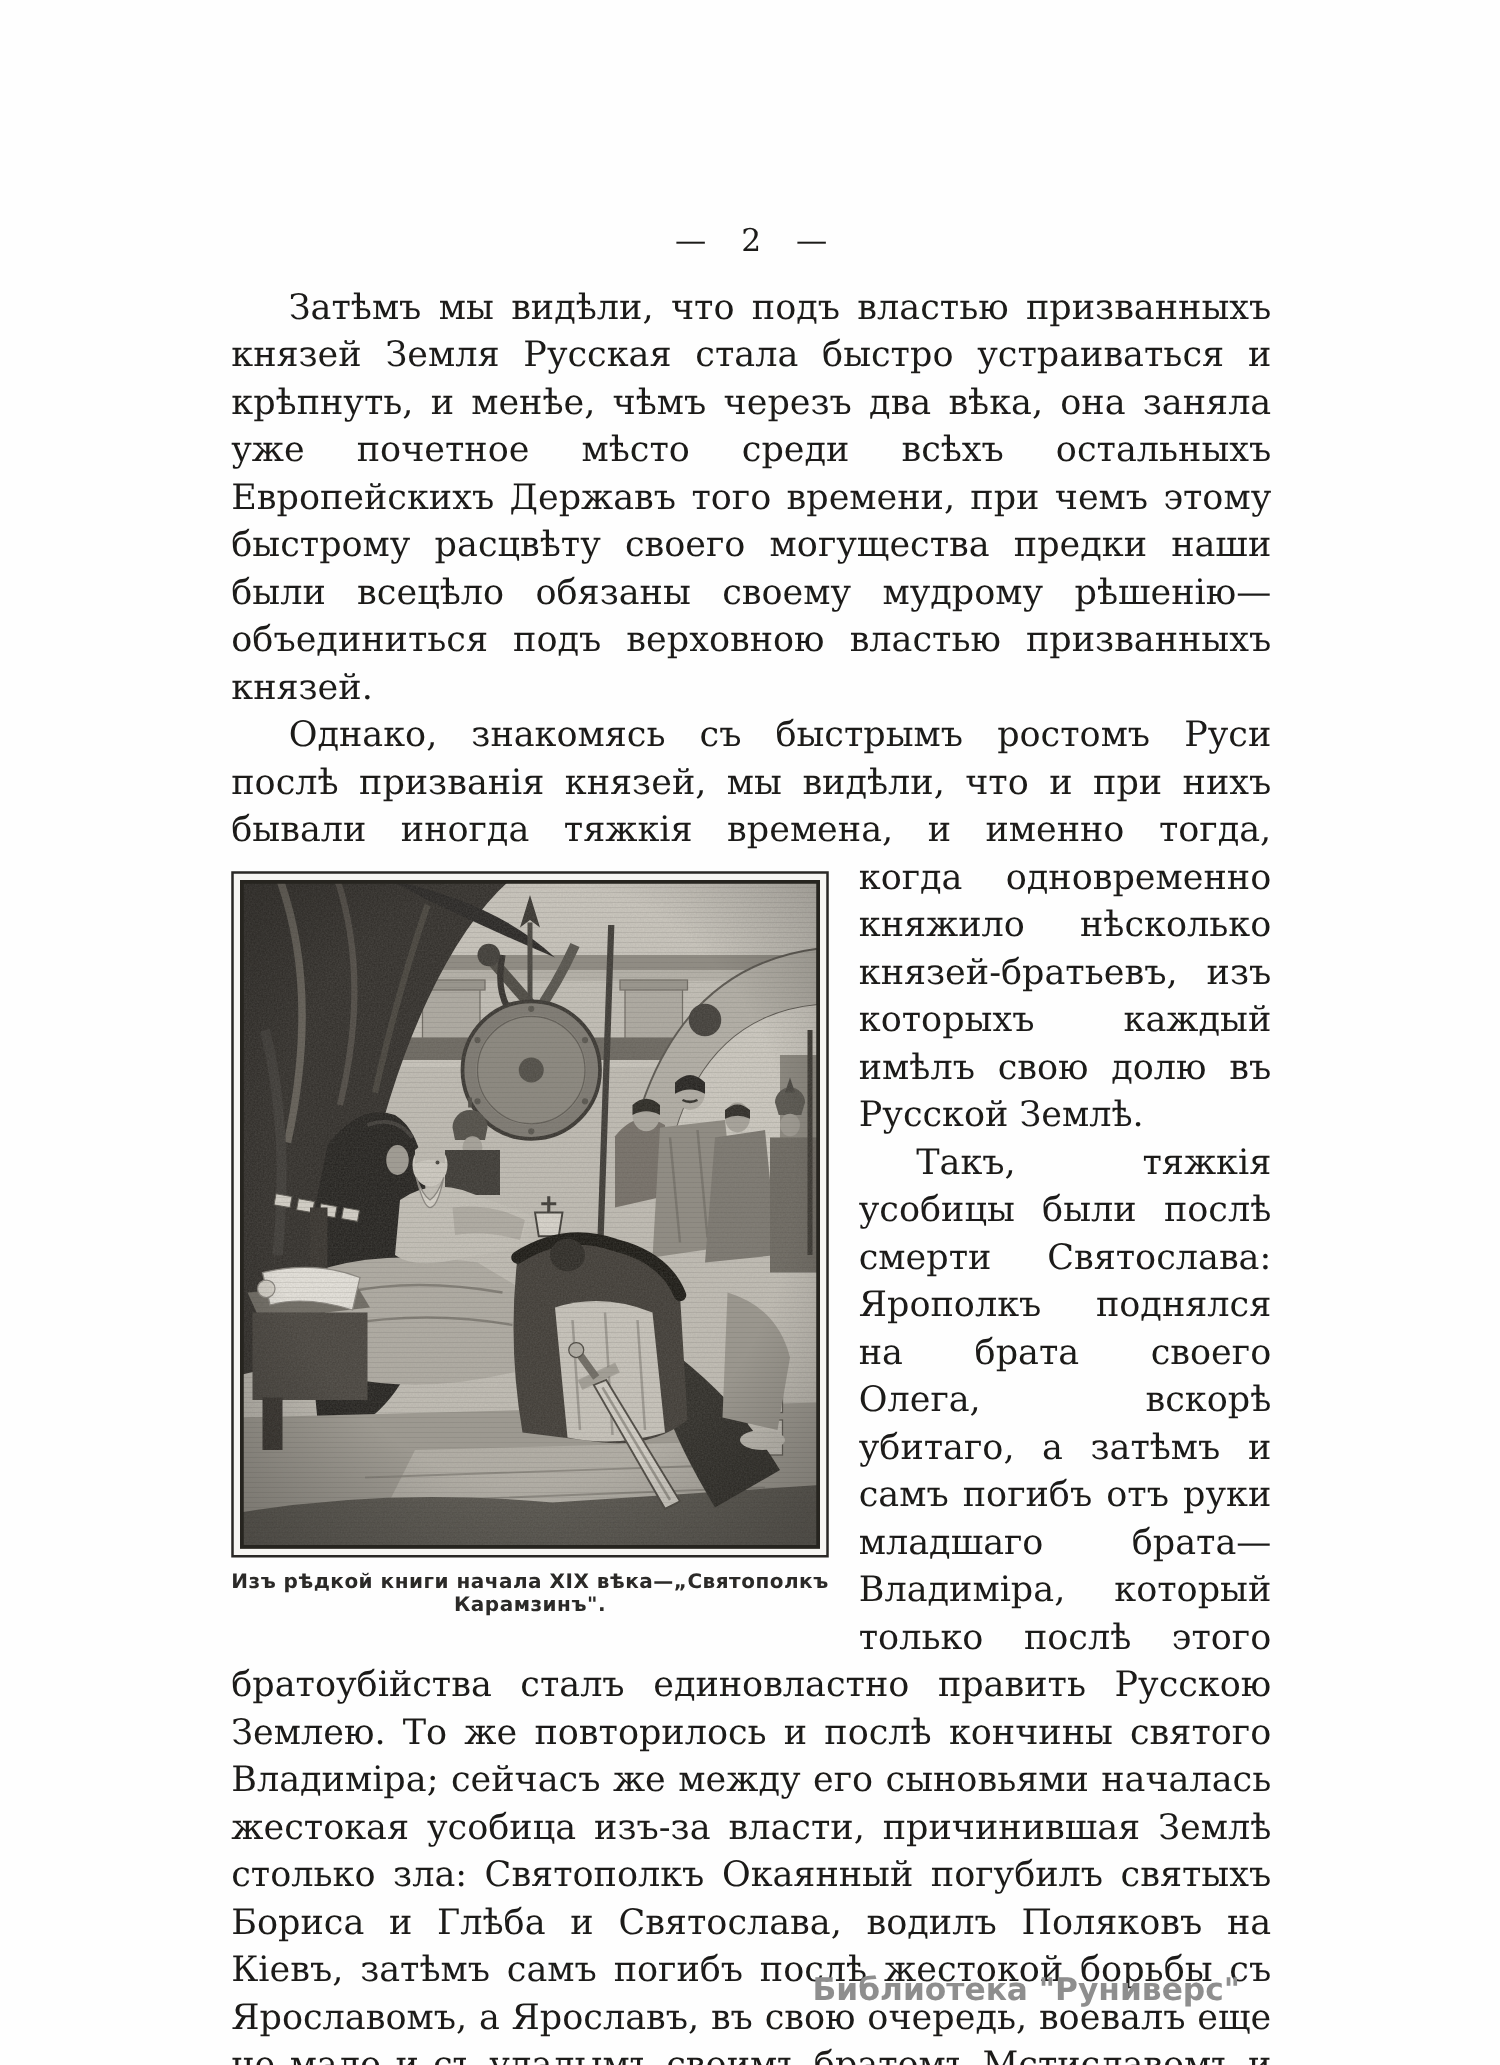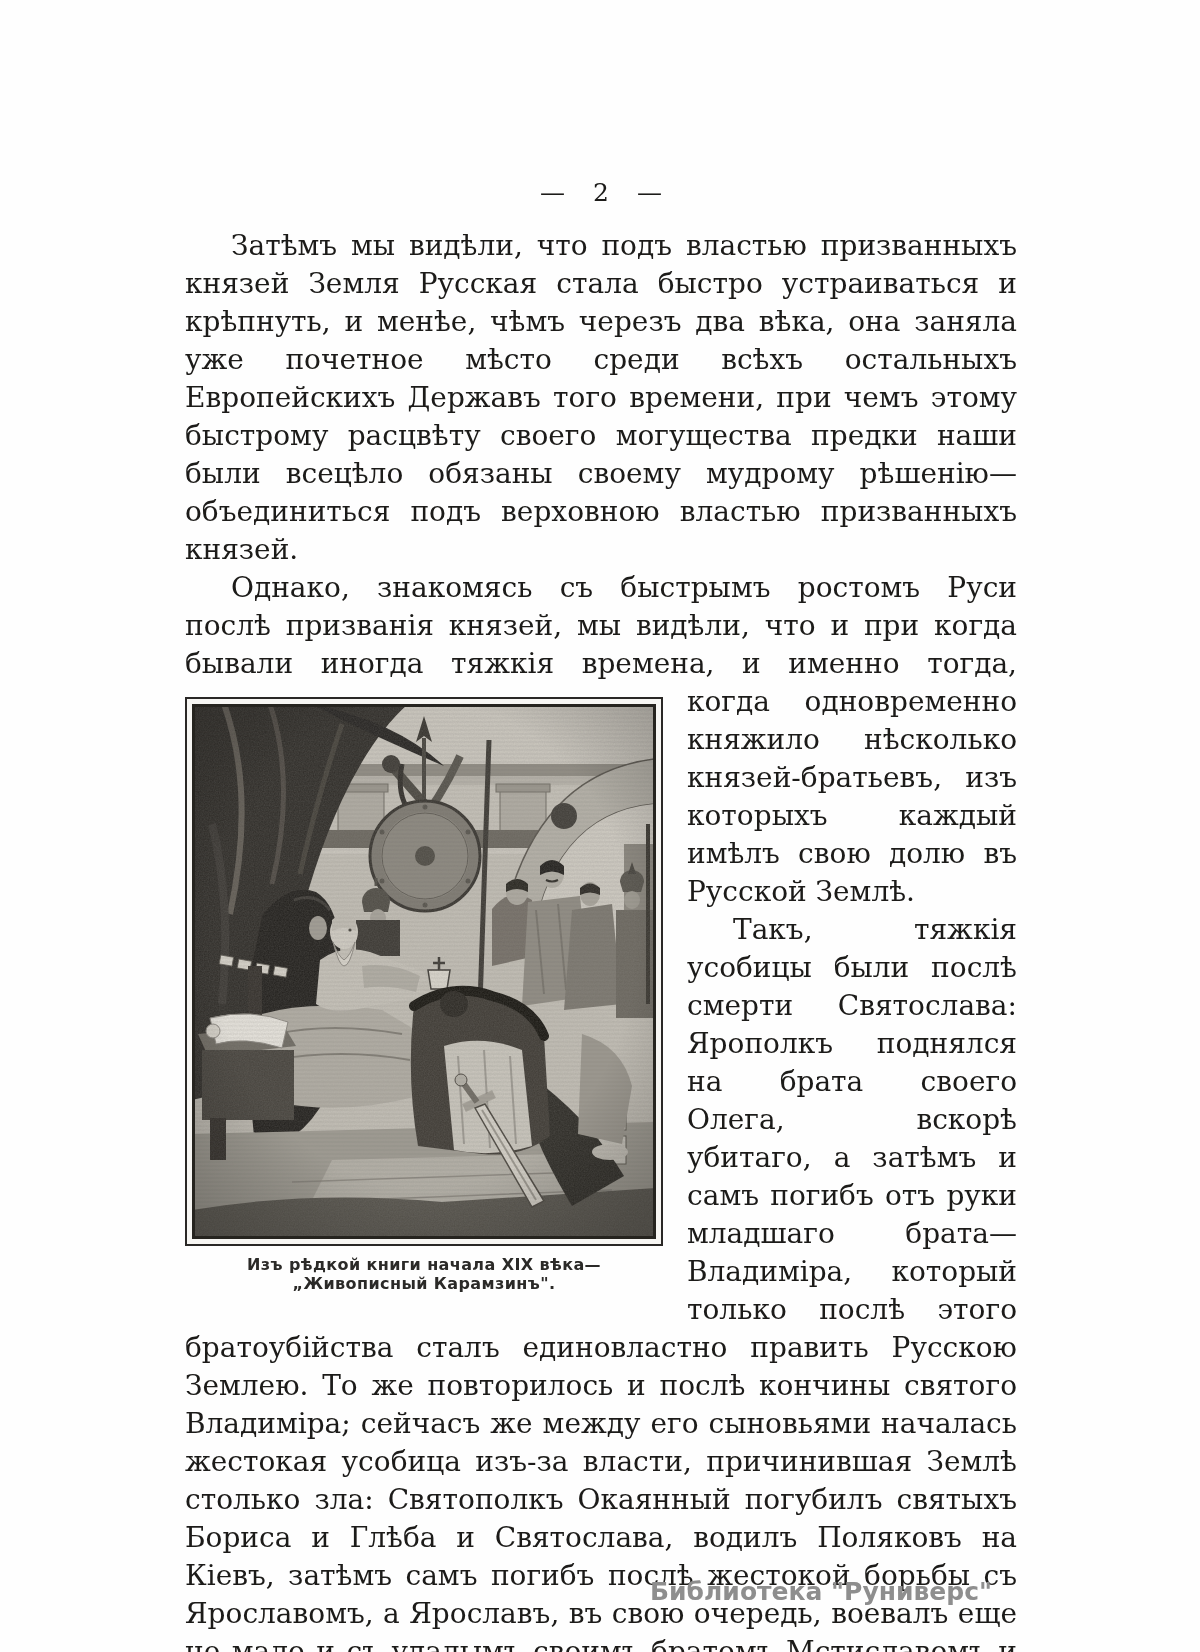--- a/index.html
+++ b/index.html
@@ -76,21 +76,21 @@
 </head>
 <body>
 
 <div class="page">
   <div class="content">
 
     <div class="page-number">— 2 —</div>
 
     <div class="bodytext">
       <p class="indent">Затѣмъ мы видѣли, что подъ властью призванныхъ князей Земля Русская стала быстро устраиваться и крѣпнуть, и менѣе, чѣмъ черезъ два вѣка, она заняла уже почетное мѣсто среди всѣхъ остальныхъ Европейскихъ Державъ того времени, при чемъ этому быстрому расцвѣту своего могущества предки наши были всецѣло обязаны своему мудрому рѣшенію—объединиться подъ верховною властью призванныхъ князей.</p>
-      <p class="indent cont-line">Однако, знакомясь съ быстрымъ ростомъ Руси послѣ призванія князей, мы видѣли, что и при когда бывали иногда тяжкія времена, и именно тогда,</p>
+      <p class="indent cont-line">Однако, знакомясь съ быстрымъ ростомъ Руси послѣ призванія князей, мы видѣли, что и при нихъ бывали иногда тяжкія времена, и именно тогда,</p>
 
       <figure class="illus">
         <div class="art">
 
           <svg viewBox="0 0 464 535" width="464" height="535" aria-hidden="true">
             <defs>
               <pattern id="hatch" width="4" height="4" patternUnits="userSpaceOnUse">
                 <path d="M0 2 H4" stroke="#34322e" stroke-width="0.6" opacity="0.3"></path>
               </pattern>
               <filter id="grainF" x="0" y="0" width="100%" height="100%">
@@ -243,21 +243,21 @@
               <circle cx="269" cy="376" r="6" fill="#b5b1a8" stroke="#4a463f"></circle>
             </g>
 
             <rect width="464" height="535" fill="url(#hatch)" opacity="0.5"></rect>
             <rect width="464" height="535" filter="url(#grainF)"></rect>
             <rect width="464" height="535" fill="url(#vig)"></rect>
             <rect x="1.5" y="1.5" width="461" height="532" fill="none" stroke="#26241f" stroke-width="3"></rect>
           </svg>
         </div>
         <figcaption>
-          <div class="cap2">Изъ рѣдкой книги начала XIX вѣка—„Живописный Карамзинъ".</div>
+          <div class="cap2">Изъ рѣдкой книги начала XIX вѣка—„Святополкъ Карамзинъ".</div>
         </figcaption>
       </figure>
 
       <p>когда одновременно княжило нѣсколько князей-братьевъ, изъ которыхъ каждый имѣлъ свою долю въ Русской Землѣ.</p>
       <p class="indent">Такъ, тяжкія усобицы были послѣ смерти Святослава: Ярополкъ поднялся на брата своего Олега, вскорѣ убитаго, а затѣмъ и самъ погибъ отъ руки младшаго брата—Владиміра, который только послѣ этого братоубійства сталъ единовластно править Русскою Землею. То же повторилось и послѣ кончины святого Владиміра; сейчасъ же между его сыновьями началась жестокая усобица изъ-за власти, причинившая Землѣ столько зла: Святополкъ Окаянный погубилъ святыхъ Бориса и Глѣба и Святослава, водилъ Поляковъ на Кіевъ, затѣмъ самъ погибъ послѣ жестокой борьбы съ Ярославомъ, а Ярославъ, въ свою очередь, воевалъ еще не мало и съ удалымъ своимъ братомъ Мстиславомъ и помирился съ нимъ только въ 1025 году, спустя десять лѣтъ послѣ смерти отца, и только послѣ этого примиренія началась славная для Руси пора княженія Ярослава.</p>
 
     </div>
   </div>
 
   <div class="watermark">Библиотека "Руниверс"</div>

